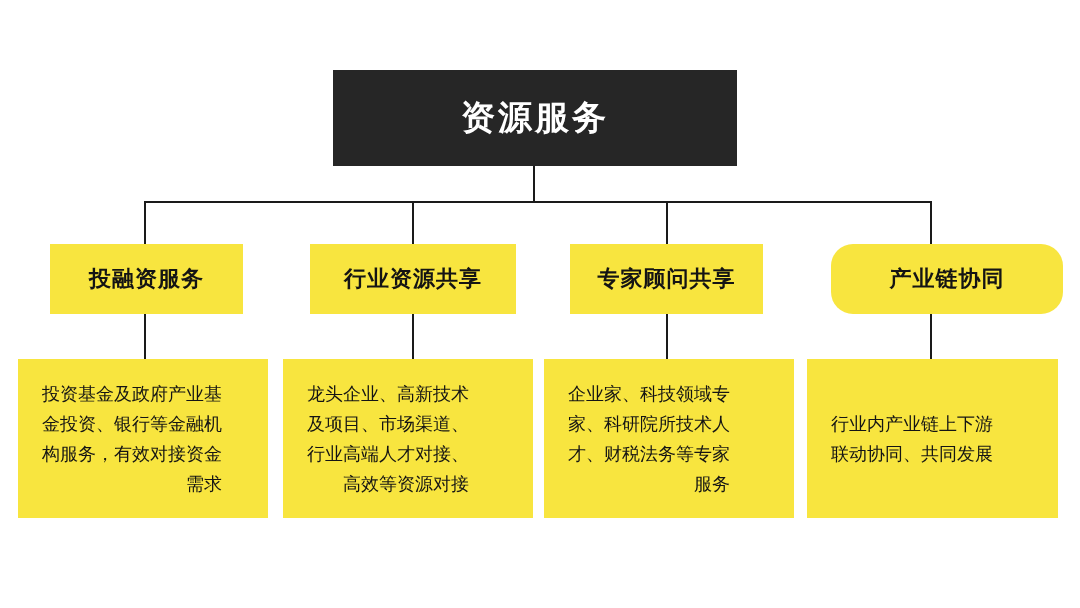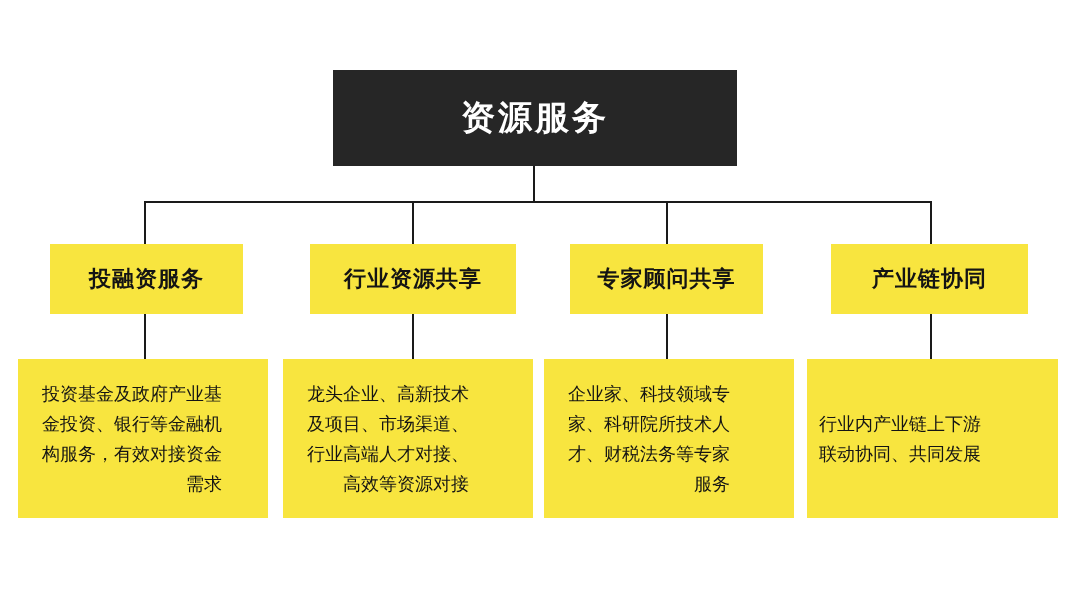--- a/index.html
+++ b/index.html
@@ -30,36 +30,36 @@
     position: absolute;
     top: 244px; height: 70px;
     background: #F8E53F;
     color: #141414;
     display: flex; align-items: center; justify-content: center;
     font-size: 22px; font-weight: bold; letter-spacing: 1px;
   }
   .h1 { left: 50px;  width: 193px; }
   .h2 { left: 310px; width: 206px; }
   .h3 { left: 570px; width: 193px; }
-  .h4 { left: 831px; width: 197px; }
+  .h4 { left: 831px; width: 232px; border-radius: 22px; }
   .desc-box {
     position: absolute;
     top: 359px; height: 159px;
     background: #F8E53F;
     color: #141414;
     display: flex; align-items: center;
     font-size: 18px; line-height: 30px;
     white-space: pre-line;
     box-sizing: border-box;
     padding: 0 12px 0 24px;
   }
   .d1 { left: 18px;  width: 250px; }
   .d2 { left: 283px; width: 250px; }
   .d3 { left: 544px; width: 250px; }
-  .d4 { left: 807px; width: 251px; padding-left: 12px; }
+  .d4 { left: 807px; width: 251px; }
   
   .line {
     position: absolute;
     background: #1a1a1a;
   }
   .stem   { left: 533px; top: 166px; width: 2px; height: 36px; }
   .hline  { left: 144px; top: 201px; width: 788px; height: 2px; }
   .bv1    { left: 144px; top: 201px; width: 2px; height: 43px; }
   .bv2    { left: 412px; top: 201px; width: 2px; height: 43px; }
   .bv3    { left: 666px; top: 201px; width: 2px; height: 43px; }

